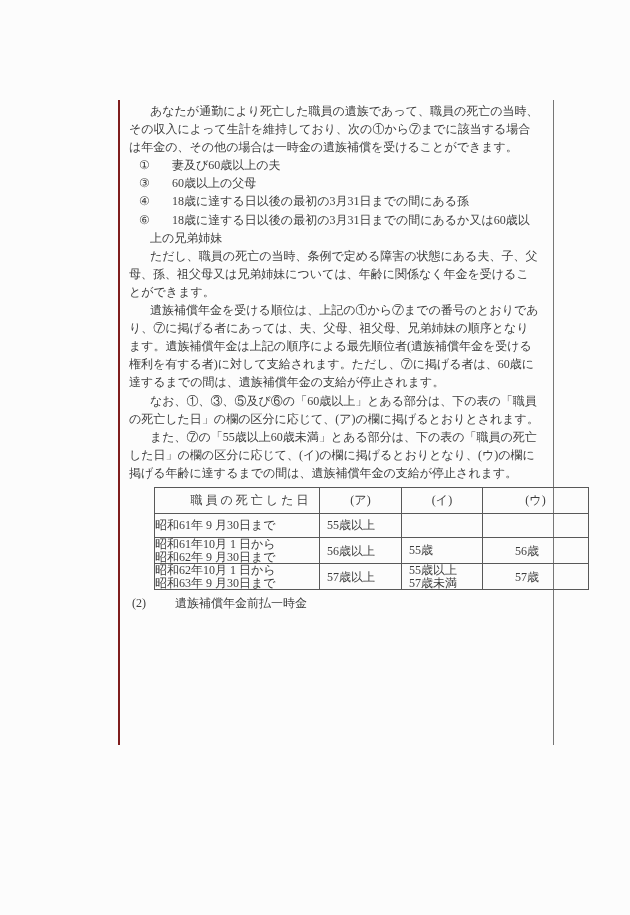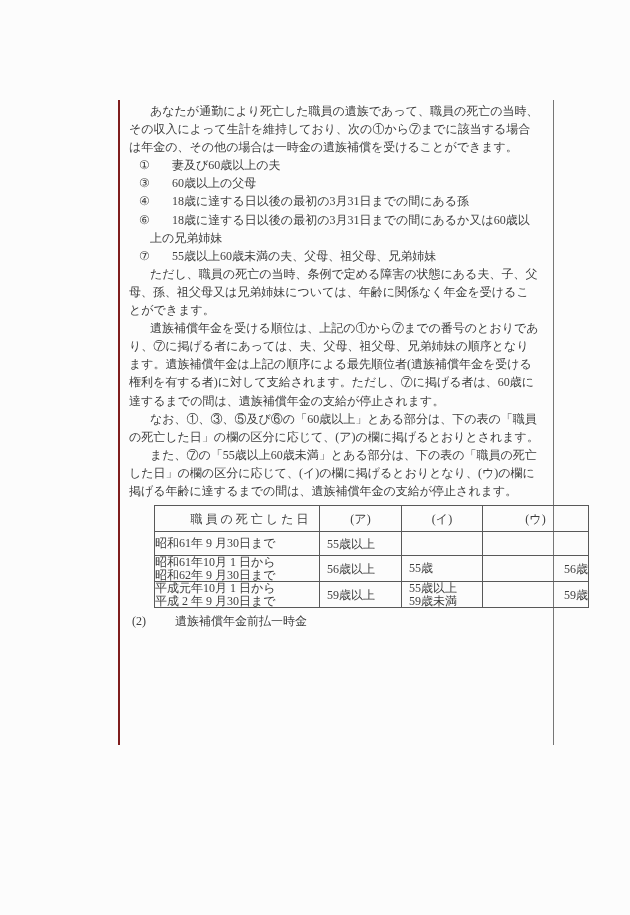--- a/index.html
+++ b/index.html
@@ -27,37 +27,36 @@
   th, td { border:1px solid #595959; padding:0; vertical-align:middle; }
   th { font-weight:normal; text-align:center; }
   th.h-date { letter-spacing:3px;padding-left:28px; }
   thead tr { height:26px; }
   tr.row-single { height:24px; }
   tr.row-double { height:25px; }
   td.c-date { text-align:left; }
   td.c-date div, td.c-i div { line-height:12.6px; }
   td.c-a { padding-left:7px; }
   td.c-i { padding-left:7px; }
-  td.c-u { padding-left:32px;text-align:right; }
+  td.c-u { padding-left:32px; }
   .sub { margin-left:25px; margin-top:1px; }
   .snum { display:inline-block; width:43px; margin-left:-22px; }
   .sub p { text-indent:20px; }
 </style>
 </head>
 <body>
 
 <div class="box">
 
   <p>あなたが通勤により死亡した職員の遺族であって、職員の死亡の当時、その収入によって生計を維持しており、次の①から⑦までに該当する場合は年金の、その他の場合は一時金の遺族補償を受けることができます。</p>
 
   <div class="li"><span class="num">①</span><span>妻及び60歳以上の夫</span></div>
   <div class="li"><span class="num">③</span><span>60歳以上の父母</span></div>
   <div class="li"><span class="num">④</span><span>18歳に達する日以後の最初の3月31日までの間にある孫</span></div>
   <div class="li"><span class="num">⑥</span><span>18歳に達する日以後の最初の3月31日までの間にあるか又は60歳以上の兄弟姉妹</span></div>
-  <div class="li"><span class="num">⑦</span><span>55歳以上60歳未満の夫、父母、祖父母、兄弟姉妹</span></div>
 
   <p>ただし、職員の死亡の当時、条例で定める障害の状態にある夫、子、父母、孫、祖父母又は兄弟姉妹については、年齢に関係なく年金を受けることができます。</p>
   <p>遺族補償年金を受ける順位は、上記の①から⑦までの番号のとおりであり、⑦に掲げる者にあっては、夫、父母、祖父母、兄弟姉妹の順序となります。遺族補償年金は上記の順序による最先順位者(遺族補償年金を受ける権利を有する者)に対して支給されます。ただし、⑦に掲げる者は、60歳に達するまでの間は、遺族補償年金の支給が停止されます。</p>
   <p>なお、①、③、⑤及び⑥の「60歳以上」とある部分は、下の表の「職員の死亡した日」の欄の区分に応じて、(ア)の欄に掲げるとおりとされます。</p>
   <p>また、⑦の「55歳以上60歳未満」とある部分は、下の表の「職員の死亡した日」の欄の区分に応じて、(イ)の欄に掲げるとおりとなり、(ウ)の欄に掲げる年齢に達するまでの間は、遺族補償年金の支給が停止されます。</p>
 
   <table>
     <colgroup>
       <col style="width:165px">
         <col style="width:82px">
@@ -87,29 +86,29 @@
             <div>昭和62年 9 月30日まで</div>
           </td>
         <td class="c-a">56歳以上</td>
         <td class="c-i">
             <div>55歳</div>
           </td>
         <td class="c-u">56歳</td>
       </tr>
       <tr class="row-double">
         <td class="c-date">
-            <div>平成元年10月 1 日から</div>
-            <div>平成 2 年 9 月30日まで</div>
+            <div>昭和62年10月 1 日から</div>
+            <div>昭和63年 9 月30日まで</div>
           </td>
-        <td class="c-a">59歳以上</td>
+        <td class="c-a">57歳以上</td>
         <td class="c-i">
             <div>55歳以上</div>
-            <div>59歳未満</div>
+            <div>57歳未満</div>
           </td>
-        <td class="c-u">59歳</td>
+        <td class="c-u">57歳</td>
       </tr>
     </tbody>
   </table>
 
   <div class="sub">
     <div><span class="snum">(2)</span><span>遺族補償年金前払一時金</span></div>
   </div>
 
 </div>
 

